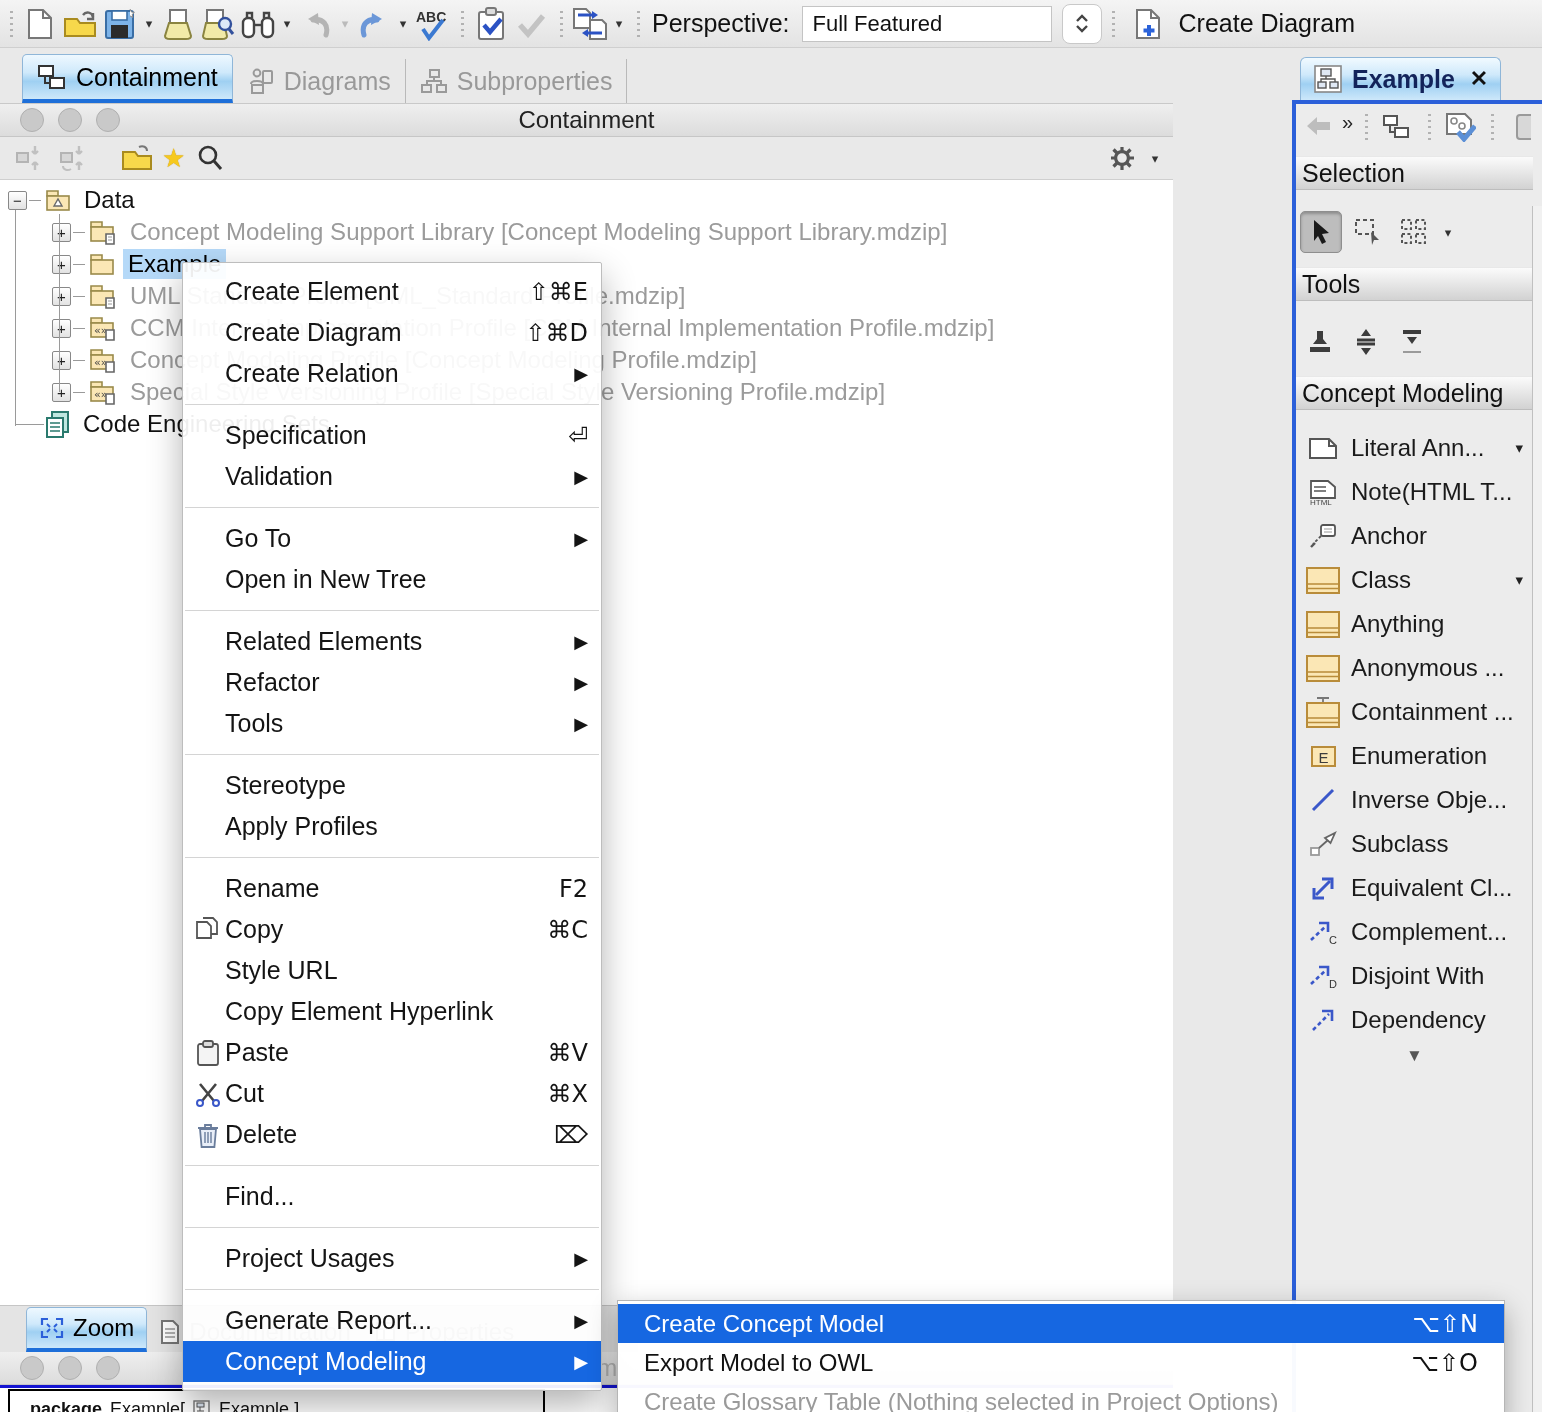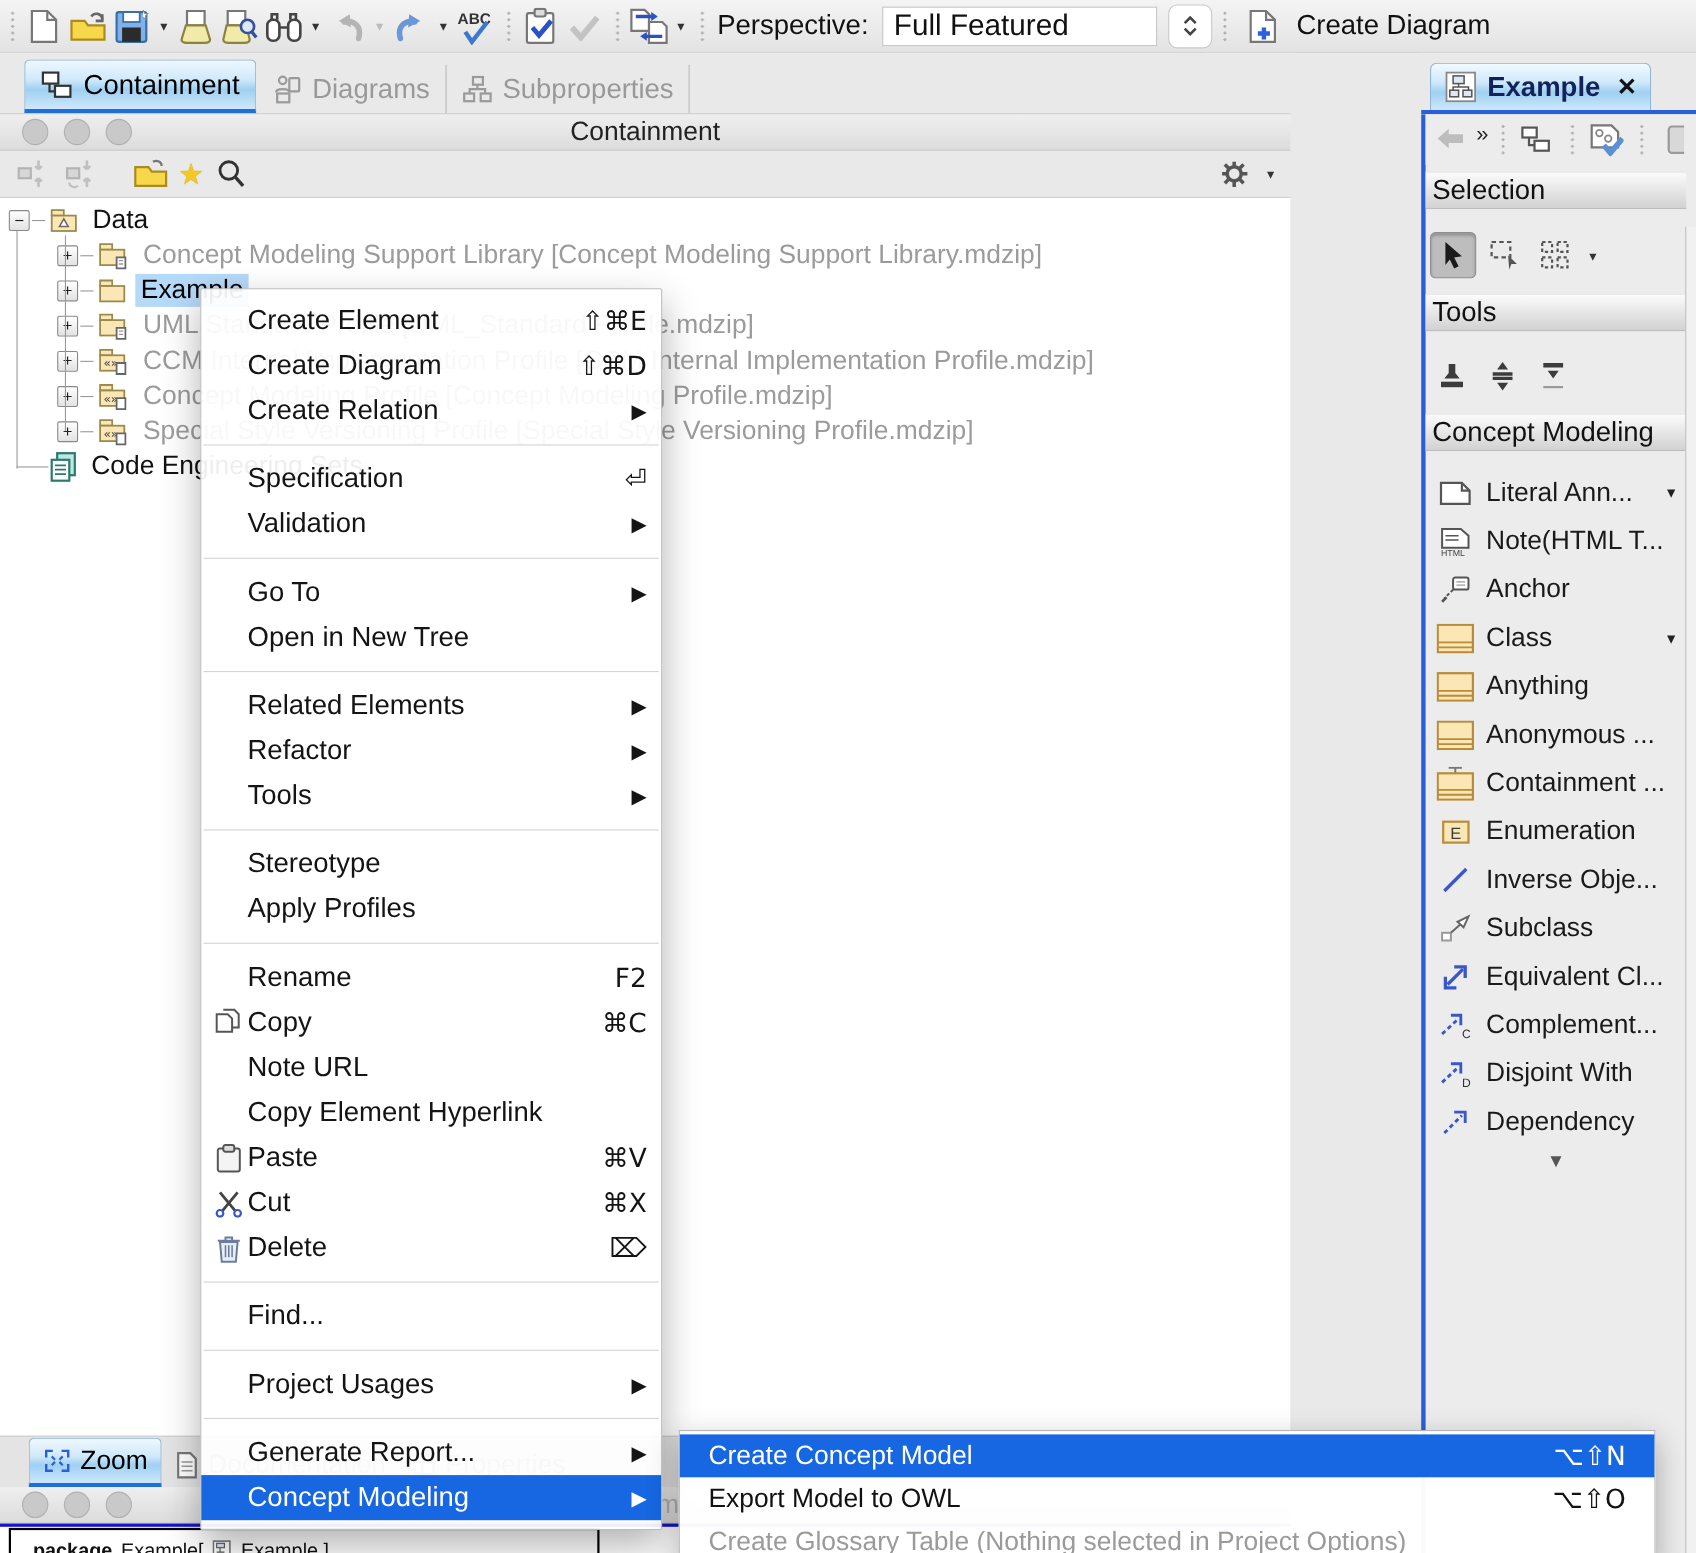--- a/index.html
+++ b/index.html
@@ -10,21 +10,21 @@
   .toolbar{position:absolute;left:0;top:0;width:100%;height:48px;
            background:linear-gradient(#f4f4f4,#e3e3e3);display:flex;align-items:center;
            gap:2px;padding-left:2px;box-sizing:border-box;border-bottom:1px solid #cfcfcf}
   .grip{width:7px;height:32px;margin:0 5px;flex:0 0 auto;
         background-image:radial-gradient(#b2b2b2 1.3px,transparent 1.4px);
         background-size:7px 6px;background-position:1px 1px}
   .tbi{width:38px;height:40px;display:flex;align-items:center;justify-content:center;flex:0 0 auto}
   .caret{width:16px;font-size:13px;color:#333;text-align:center;flex:0 0 auto;cursor:default}
   .tb-label{font-size:25px;color:#111;margin:0 10px 0 4px;white-space:nowrap}
   .combo{width:250px;height:36px;background:#fff;border:1px solid #c4c4c4;
-         display:flex;align-items:center;padding:0 10px;font-size:27px;box-sizing:border-box}
+         display:flex;align-items:center;padding:0 10px;font-size:22px;box-sizing:border-box}
   .stepper{width:38px;height:38px;background:#fff;border:1px solid #c9c9c9;border-radius:8px;
            margin-left:8px;display:flex;flex-direction:column;align-items:center;justify-content:center;gap:1px}
   .cd-wrap{display:flex;align-items:center;gap:8px;margin-left:6px}
   
   .left-col{position:absolute;left:0;top:48px;width:1173px;height:1364px;display:flex;flex-direction:column}
   .right-col{position:absolute;left:1292px;top:48px;width:250px;height:1364px;display:flex;flex-direction:column}
   
   .tabrow{height:56px;display:flex;align-items:flex-end;padding-left:22px;box-sizing:border-box;
           background:#e9e9e9;border-bottom:1px solid #c9c9c9}
   .tab{height:44px;display:flex;align-items:center;gap:9px;padding:0 14px;font-size:25px;
@@ -805,21 +805,21 @@
         <svg width="26" height="28">
           <path d="M2 6h10l4 4v12H2z" fill="#fff" stroke="#555" stroke-width="1.8"></path>
           <path d="M8 2h10l4 4v12h-6" fill="none" stroke="#555" stroke-width="1.8"></path>
         </svg>
       </span>
       <span>Copy</span>
       <span class="spacer"></span>
       <span class="sc">⌘C</span>
     </div>
     <div class="mi">
-      <span>Note URL</span>
+      <span>Style URL</span>
       <span class="spacer"></span>
     </div>
     <div class="mi">
       <span>Copy Element Hyperlink</span>
       <span class="spacer"></span>
     </div>
     <div class="mi">
       <span class="micon">
         <svg width="24" height="28">
           <rect x="2" y="5" width="20" height="21" rx="2" fill="#f4f4f4" stroke="#555" stroke-width="1.8"></rect>

